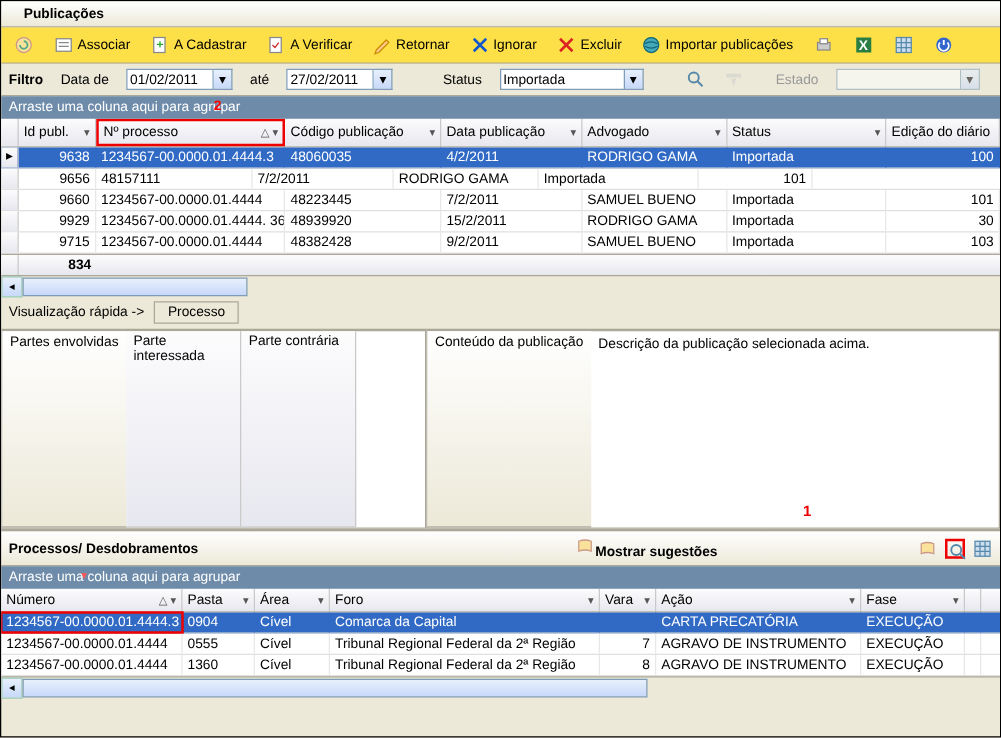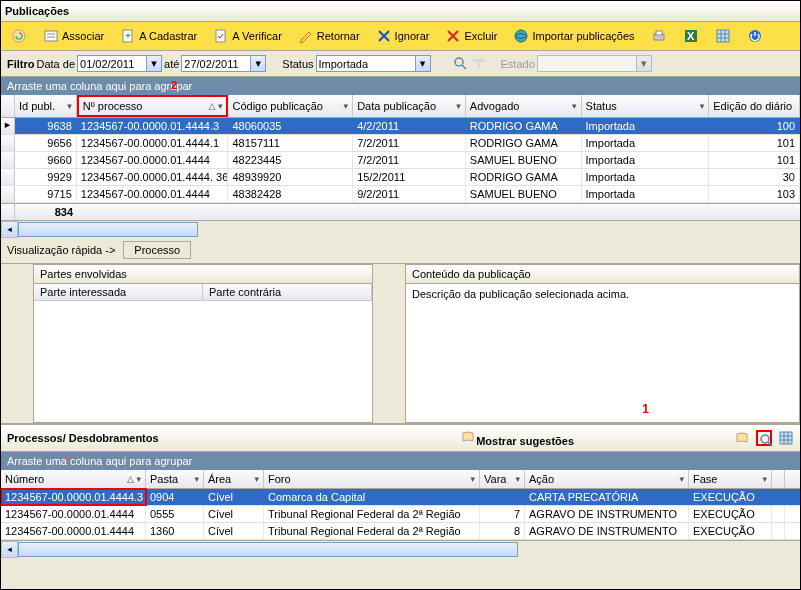--- a/index.html
+++ b/index.html
@@ -1,24 +1,24 @@
 <!DOCTYPE html>
 <html><head>
 <meta charset="utf-8">
 <style>
   * { box-sizing: border-box; margin: 0; padding: 0; font-family: Tahoma, Arial, sans-serif; font-size: 11px; }
   body { background: #ece9d8; width: 801px; height: 590px; overflow: hidden; border: 1px solid #000; }
   
-  .titlebar { background: linear-gradient(to bottom, #fff 0%, #ece9d8 100%); padding: 4px 4px; font-weight: bold; border-bottom: 1px solid #aca899; }
+  .titlebar { background: linear-gradient(to bottom, #fff 0%, #ece9d8 100%); padding: 4px 18px; font-weight: bold; border-bottom: 1px solid #aca899; }
   
   .toolbar { background: #fde047; padding: 4px 6px; display: flex; align-items: center; gap: 8px; border-bottom: 1px solid #aca899; }
   .toolbar .btn { display: inline-flex; align-items: center; gap: 3px; cursor: pointer; padding: 2px 4px; }
   .ico { width: 16px; height: 16px; display: inline-block; }
   
-  .filterbar { background: #ece9d8; padding: 4px 6px; display: flex; align-items: center; gap: 2px; border-bottom: 1px solid #aca899; }
+  .filterbar { background: #ece9d8; padding: 4px 6px; display: flex; align-items: center; gap: 14px; border-bottom: 1px solid #aca899; }
   .filterbar label { font-weight: bold; }
   .filterbar input[type="text"], .filterbar select { border: 1px solid #7f9db9; padding: 1px 2px; font-size: 11px; background: #fff; }
   .filterbar .date { width: 70px; }
   .filterbar .combo { width: 100px; }
   .dropdown-arrow { width: 15px; height: 17px; background: linear-gradient(#e8f0fc,#c7d8f9); border: 1px solid #7f9db9; border-left: none; display: inline-flex; align-items: center; justify-content: center; cursor: pointer; }
   .combo-wrap { display: inline-flex; }
   
   .groupbar { background: #6e8caa; color: #fff; padding: 3px 6px; font-size: 11px; }
   .red-num { color: #f00; font-weight: bold; }
   
@@ -47,21 +47,21 @@
   .gf { padding: 2px 4px; text-align: right; font-weight: bold; }
   
   .scrollbar-h { height: 17px; background: #ece9d8; border-top: 1px solid #aca899; display: flex; align-items: center; }
   .sb-btn { width: 17px; height: 17px; background: linear-gradient(#e8f0fc,#c7d8f9); border: 1px solid #9cb; display: inline-flex; align-items: center; justify-content: center; font-size: 9px; }
   .sb-thumb { height: 15px; background: linear-gradient(#e8f0fc,#c7d8f9); border: 1px solid #7f9db9; width: 180px; }
   
   .quickview { background: #ece9d8; padding: 4px 6px; border-bottom: 1px solid #aca899; display: flex; align-items: center; gap: 8px; }
   .qtab { border: 1px solid #aca899; background: #ece9d8; padding: 2px 10px; }
   
   .panels { display: flex; height: 160px; border-bottom: 1px solid #aca899; }
-  .panel { border: 1px solid #aca899; background: #fff; display: flex; flex-direction: column; margin-left: 32px; }
+  .panel { border: 1px solid #aca899; background: #fff; display: flex; flex-direction: row; }
   .panel-title { background: linear-gradient(to bottom,#fff,#ece9d8); padding: 3px 6px; border-bottom: 1px solid #aca899; }
   .panel-sub { display: flex; background: linear-gradient(#fcfcfd,#e7e7ef); border-bottom: 1px solid #c9c9c9; }
   .panel-sub > div { flex: 1; padding: 2px 6px; border-right: 1px solid #c9c9c9; }
   .panel-body { padding: 4px 6px; flex: 1; }
   .red-mark { position: absolute; color: #e00; font-weight: bold; font-size: 12px; }
   
   .section-title { background: linear-gradient(to bottom,#fff,#ece9d8); padding: 4px 6px; font-weight: bold; border-top: 1px solid #aca899; border-bottom: 1px solid #aca899; display: flex; align-items: center; }
   .section-title .right { margin-left: auto; display: flex; gap: 6px; align-items: center; }
   
   
@@ -265,21 +265,20 @@
     <div class="gc c1">1234567-00.0000.01.4444.3</div>
     <div class="gc c2">48060035</div>
     <div class="gc c3">4/2/2011</div>
     <div class="gc c4">RODRIGO GAMA</div>
     <div class="gc c5">Importada</div>
     <div class="gc c6">100</div>
       </div>
       <div class="grid-row">
         <div class="row-ind"></div>
     <div class="gc c0">9656</div>
-    <div class="gc c1">1234567-00.0000.01.4444.1</div>
     <div class="gc c2">48157111</div>
     <div class="gc c3">7/2/2011</div>
     <div class="gc c4">RODRIGO GAMA</div>
     <div class="gc c5">Importada</div>
     <div class="gc c6">101</div>
       </div>
       <div class="grid-row">
         <div class="row-ind"></div>
     <div class="gc c0">9660</div>
     <div class="gc c1">1234567-00.0000.01.4444</div>

